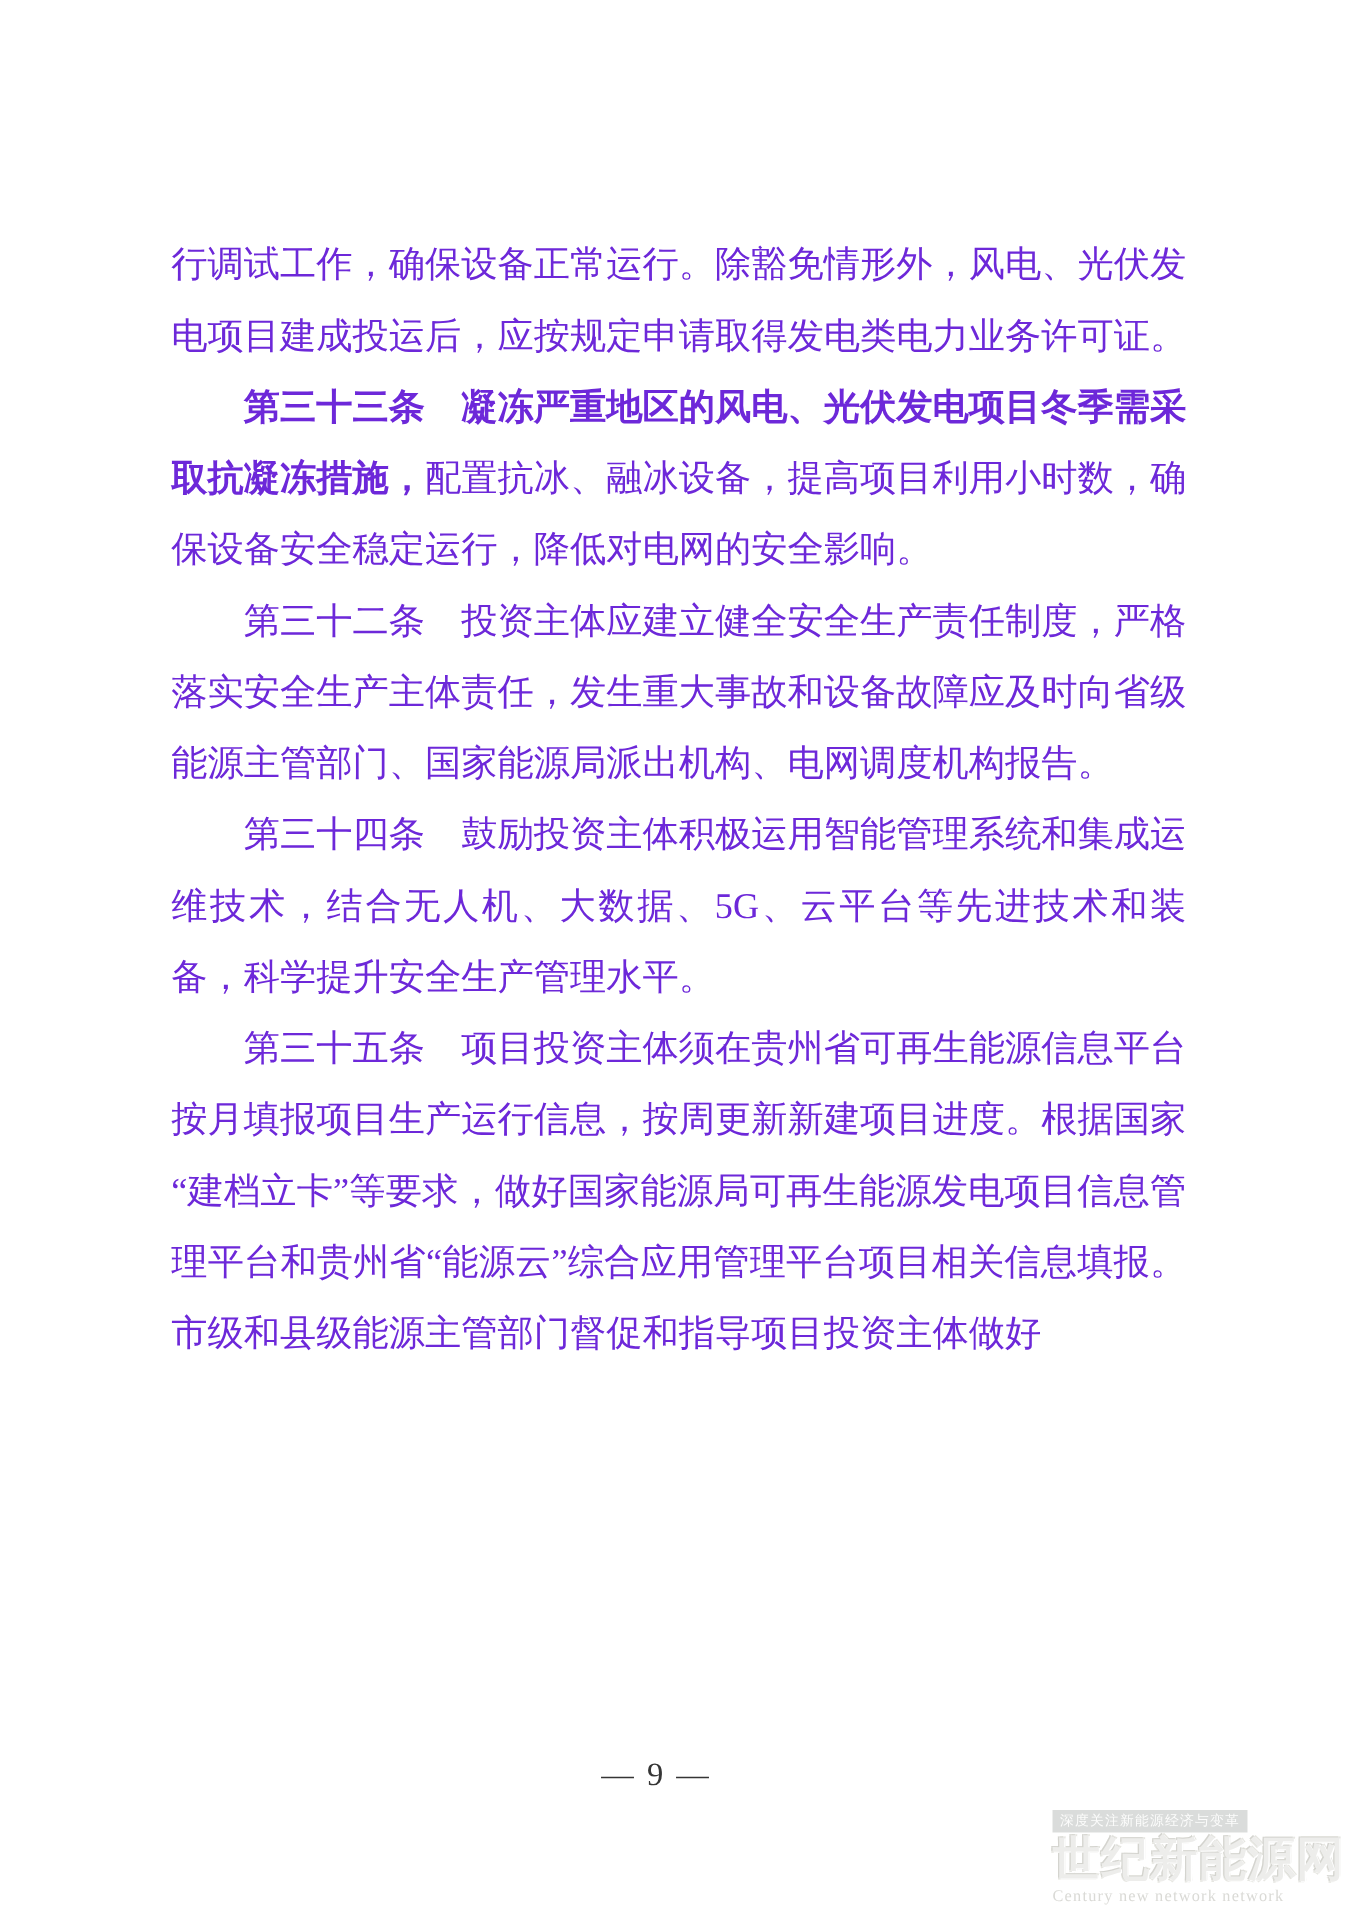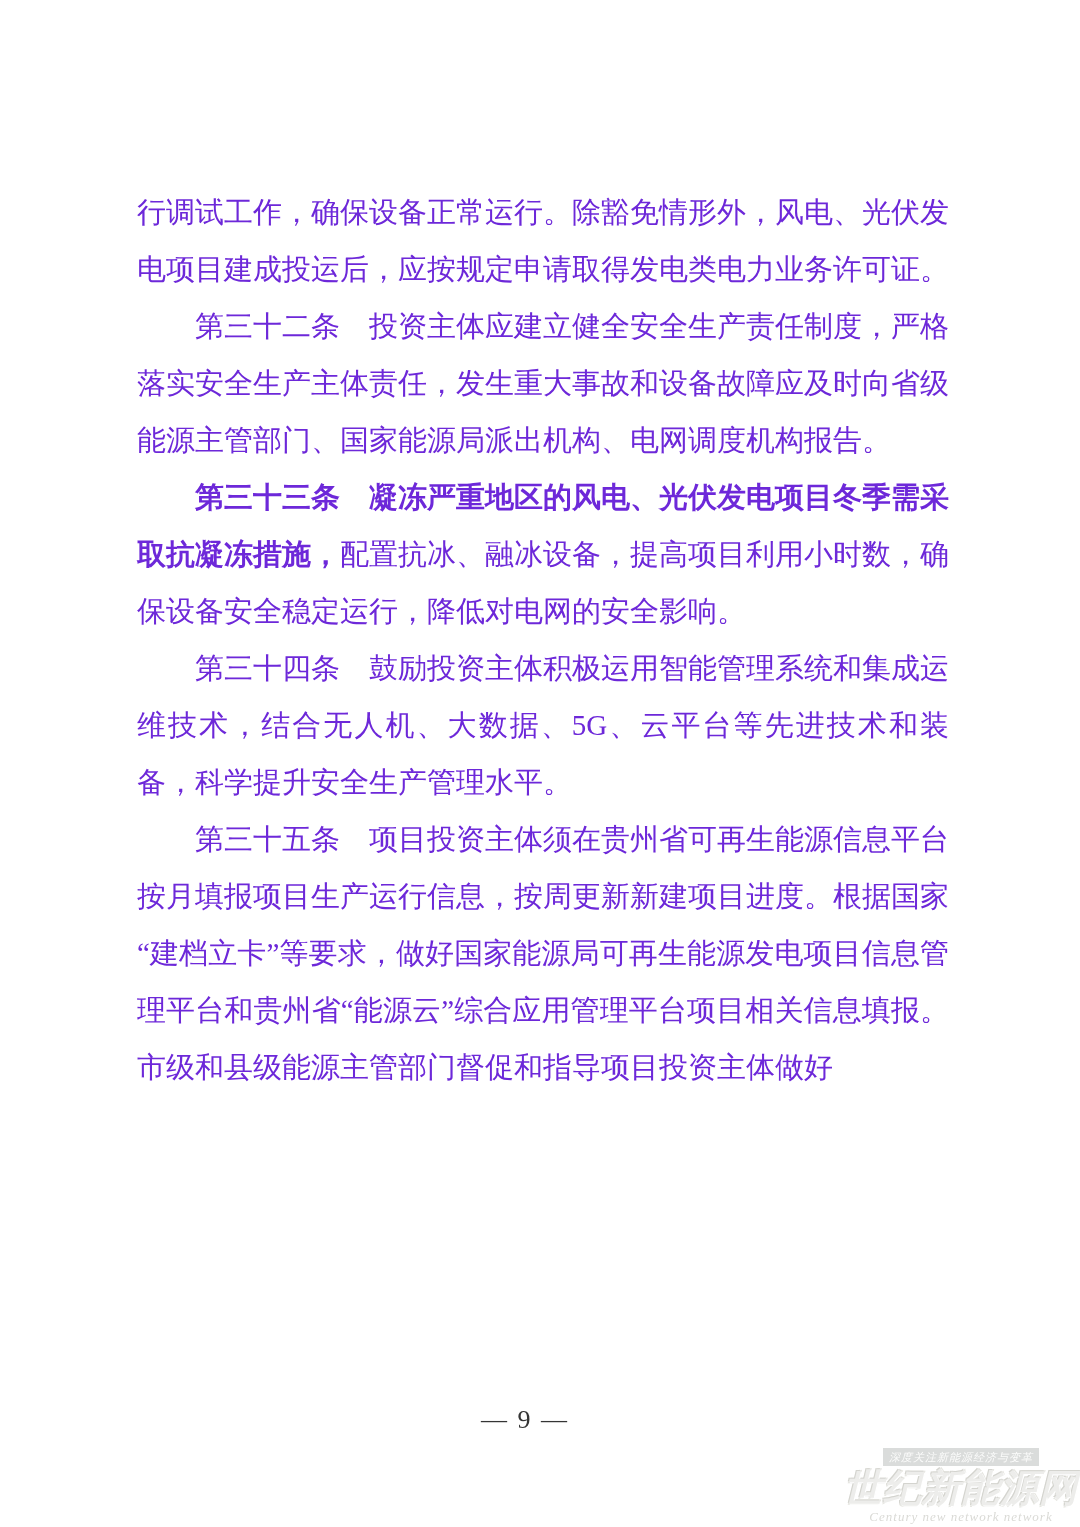--- a/index.html
+++ b/index.html
@@ -50,23 +50,22 @@
     font-size: 26px;
     letter-spacing: 2px;
     color: #353535;
   }
   
   .watermark {
     position: absolute;
     right: 0px;
     bottom: 2px;
     width: 238px;
-    text-align: center;
+    text-align: left;
     user-select: none;
-    font-style: italic;
   }
   .wm-tagline {
     display: inline-block;
     margin: 0 auto 1px auto;
     background: #bcc0be;
     color: #fbfbfa;
     font-family: "Liberation Sans", "DejaVu Sans", sans-serif;
     font-size: 11px;
     line-height: 16px;
     padding: 1px 6px;
@@ -96,23 +95,23 @@
 </head>
 <body>
 
 <div class="page">
 
   <div class="page-content">
 
     <p class="para no-indent"><span>行调试工作，确保设备正常运行。除豁免情形外，风电、光伏发电项目建成投运后，应按规定申请取得发电类电力业务许可证。</span></p>
 
 
+    <p class="para"><span class="seg-bold">第三十三条　凝冻严重地区的风电、光伏发电项目冬季需采取抗凝冻措施，</span><span>配置抗冰、融冰设备，提高项目利用小时数，确保设备安全稳定运行，降低对电网的安全影响。</span></p>
+
     <p class="para"><span>第三十二条　投资主体应建立健全安全生产责任制度，严格落实安全生产主体责任，发生重大事故和设备故障应及时向省级能源主管部门、国家能源局派出机构、电网调度机构报告。</span></p>
-
-    <p class="para"><span class="seg-bold">第三十三条　凝冻严重地区的风电、光伏发电项目冬季需采取抗凝冻措施，</span><span>配置抗冰、融冰设备，提高项目利用小时数，确保设备安全稳定运行，降低对电网的安全影响。</span></p>
 
     <p class="para"><span>第三十四条　鼓励投资主体积极运用智能管理系统和集成运维技术，结合无人机、大数据、5G、云平台等先进技术和装备，科学提升安全生产管理水平。</span></p>
 
     <p class="para"><span>第三十五条　项目投资主体须在贵州省可再生能源信息平台按月填报项目生产运行信息，按周更新新建项目进度。根据国家“建档立卡”等要求，做好国家能源局可再生能源发电项目信息管理平台和贵州省“能源云”综合应用管理平台项目相关信息填报。市级和县级能源主管部门督促和指导项目投资主体做好</span></p>
 
   </div>
 
   <div class="page-number">— 9 —</div>
 
   <div class="watermark">

